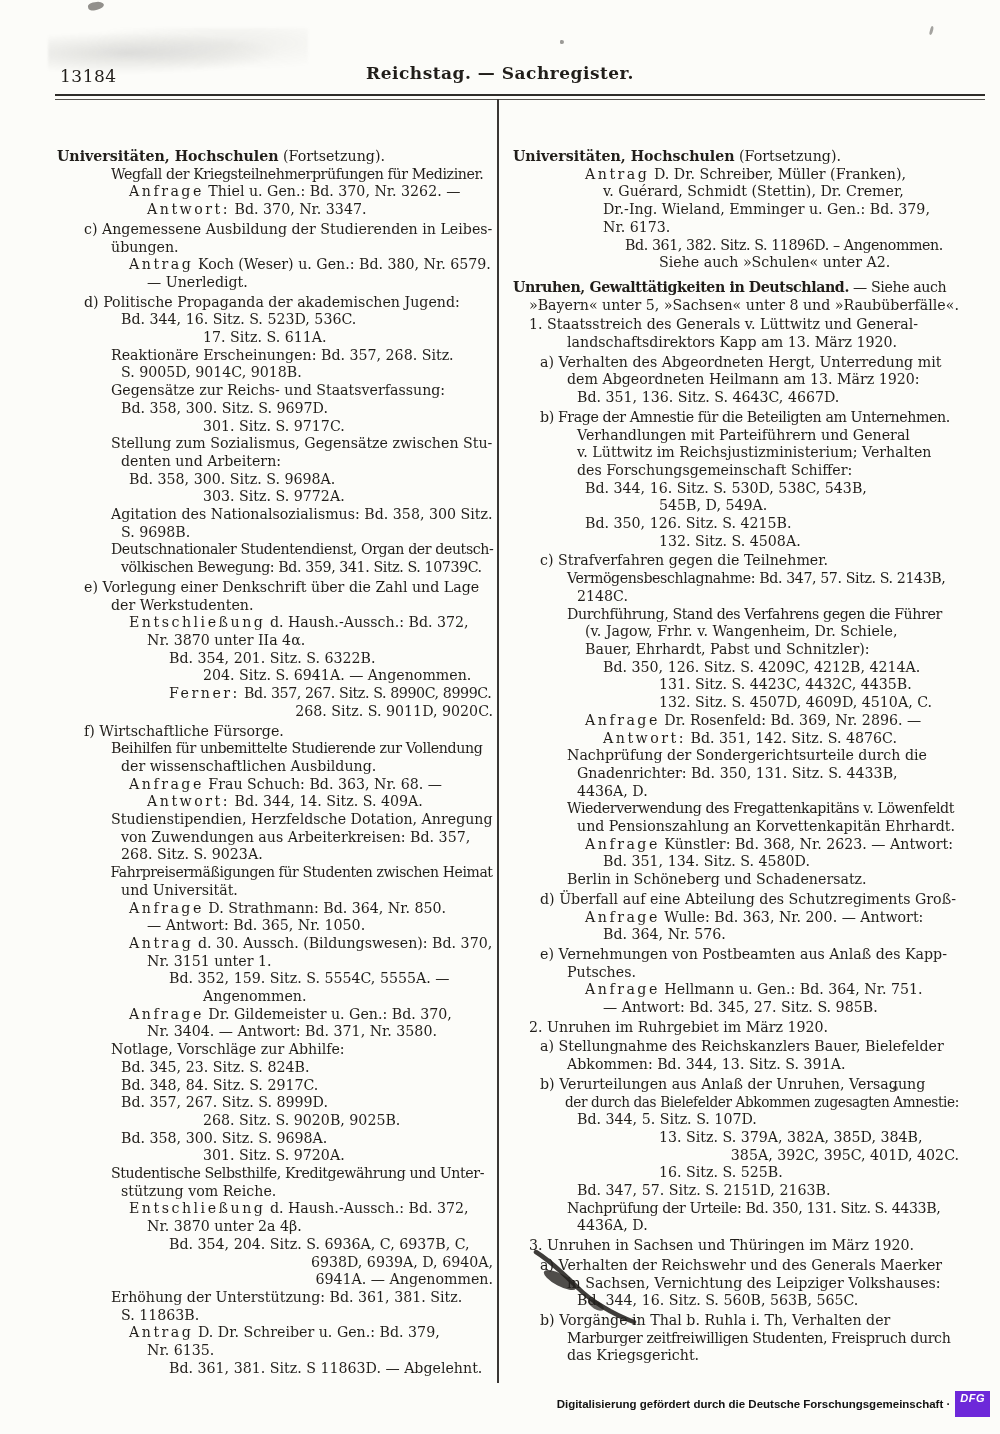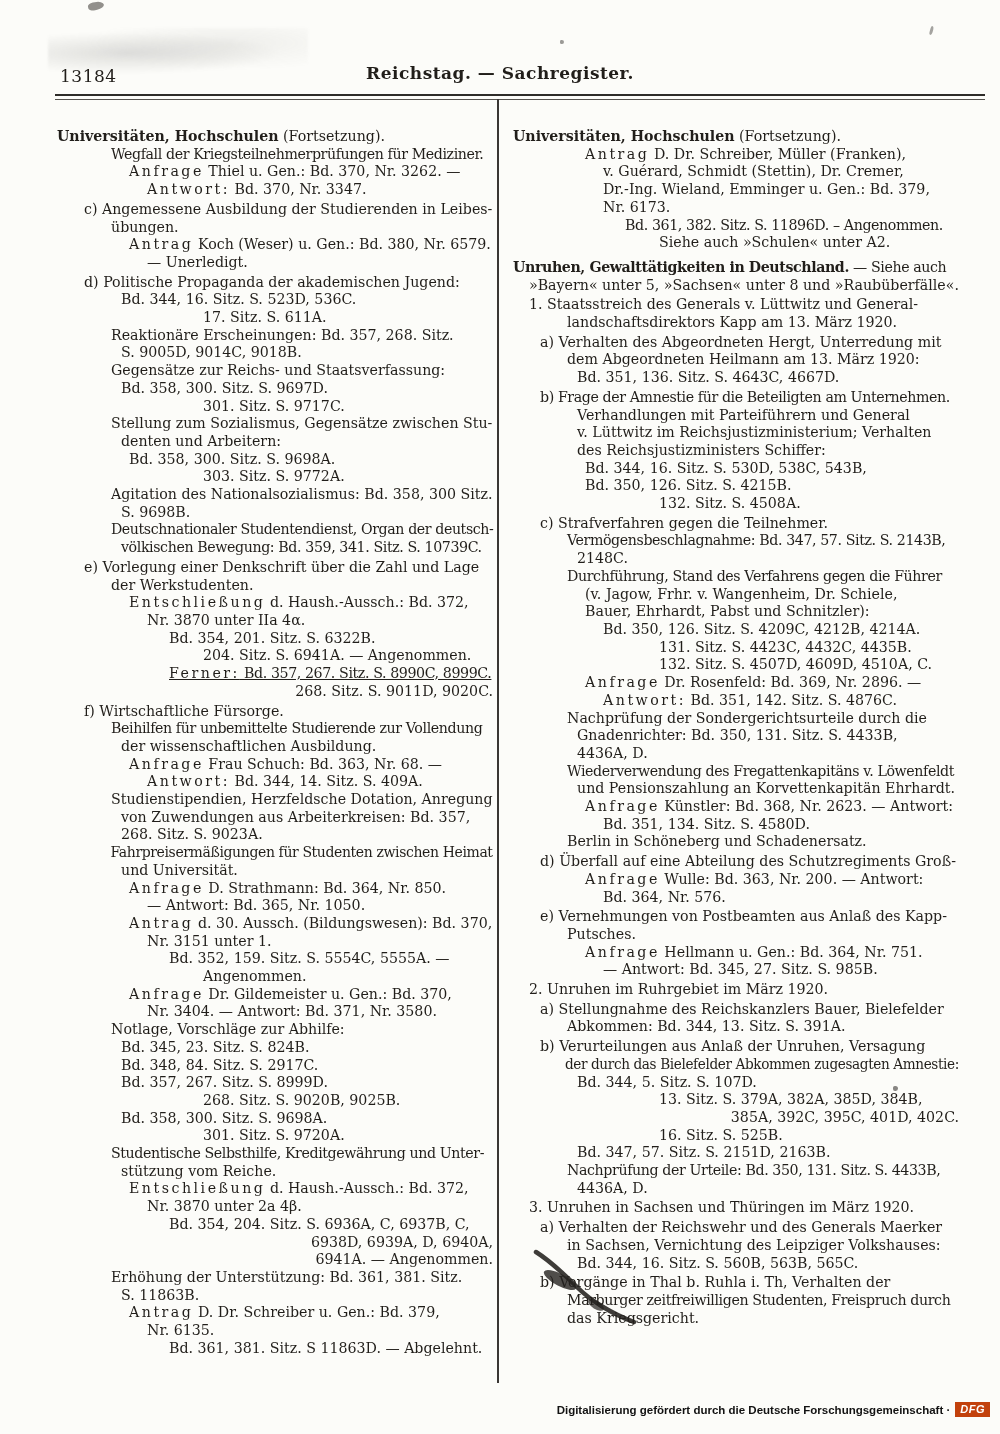--- a/index.html
+++ b/index.html
@@ -18,40 +18,40 @@
 
   
   .pagenum{position:absolute;left:60px;top:66px;font-size:17px;letter-spacing:.5px;}
   .htitle{position:absolute;left:0;top:63px;width:1000px;text-align:center;font-size:17px;
           font-weight:bold;letter-spacing:.5px;}
   .hrule{position:absolute;left:55px;top:94px;width:930px;height:3px;
          border-top:2px solid #2e2c29;border-bottom:1px solid #55524e;}
   .vdivider{position:absolute;left:497px;top:99px;width:2px;height:1284px;background:#3a3734;}
 
   
-  .col{position:absolute;top:128px;font-size:14.2px;line-height:17.7px;}
+  .col{position:absolute;top:148px;font-size:14.2px;line-height:17.7px;}
   .col-left{left:57px;width:436px;}
   .col-right{left:513px;width:446px;}
   .line{white-space:nowrap;}
   .hw{font-weight:bold;}
   .sperr{letter-spacing:2.5px;}
   .gap1{margin-top:7px;}
   .gap2{margin-top:2px;}
   .l0{padding-left:0;} .l1{padding-left:16px;} .l2{padding-left:27px;} .l3{padding-left:54px;}
   .l4{padding-left:64px;} .l5{padding-left:72px;} .l6{padding-left:90px;} .l7{padding-left:112px;}
   .l8{padding-left:146px;} .l9{padding-left:176px;text-align:right;}
 
   
   .ink{position:absolute;left:0;top:0;pointer-events:none;}
 
   
   .footer{position:absolute;right:10px;bottom:17px;display:flex;align-items:center;gap:5px;
           font-family:"Liberation Sans","DejaVu Sans",sans-serif;font-size:11.5px;font-weight:bold;color:#121212;}
-  .dfg{background:#c2410c;color:#ffffff;font-style:italic;font-weight:bold;font-size:11px;
-       padding:1px 5px 2px 5px;line-height:12px;letter-spacing:.5px;}
+  .dfg{background:#6d28d9;color:#ffffff;font-style:italic;font-weight:bold;font-size:11px;
+       padding:1px 5px 13px 5px;line-height:12px;letter-spacing:.5px;}
 </style>
 </head>
 <body>
 
 <div id="page">
   <div class="smudge"></div>
   <div class="speck sp1"></div>
   <div class="speck sp2"></div>
   <div class="speck sp3"></div>
   <div class="speck sp4"></div>
@@ -85,21 +85,21 @@
       <div class="line l3">Agitation des Nationalsozialismus: Bd. 358, 300 Sitz.</div>
       <div class="line l4">S. 9698B.</div>
       <div class="line l3" style="letter-spacing: -0.4px; transform-origin: left top; transform: scaleX(0.997712);">Deutschnationaler Studentendienst, Organ der deutsch-</div>
       <div class="line l4" style="letter-spacing: -0.4px;">völkischen Bewegung: Bd. 359, 341. Sitz. S. 10739C.</div>
       <div class="line l2 gap2">e) Vorlegung einer Denkschrift über die Zahl und Lage</div>
       <div class="line l3">der Werkstudenten.</div>
       <div class="line l5"><span class="sperr">Entschließung</span> d. Haush.-Aussch.: Bd. 372,</div>
       <div class="line l6">Nr. 3870 unter IIa 4α.</div>
       <div class="line l7">Bd. 354, 201. Sitz. S. 6322B.</div>
       <div class="line l8">204. Sitz. S. 6941A. — Angenommen.</div>
-      <div class="line l7" style="letter-spacing: -0.4px; text-decoration: underline;"><span class="sperr">Ferner:</span> Bd. 357, 267. Sitz. S. 8990C, 8999C.</div>
+      <div class="line l7" style="letter-spacing: -0.4px;"><span class="sperr">Ferner:</span> Bd. 357, 267. Sitz. S. 8990C, 8999C.</div>
       <div class="line l9">268. Sitz. S. 9011D, 9020C.</div>
       <div class="line l2 gap2">f) Wirtschaftliche Fürsorge.</div>
       <div class="line l3" style="letter-spacing: -0.4px;">Beihilfen für unbemittelte Studierende zur Vollendung</div>
       <div class="line l4">der wissenschaftlichen Ausbildung.</div>
       <div class="line l5"><span class="sperr">Anfrage</span> Frau Schuch: Bd. 363, Nr. 68. —</div>
       <div class="line l6"><span class="sperr">Antwort:</span> Bd. 344, 14. Sitz. S. 409A.</div>
       <div class="line l3">Studienstipendien, Herzfeldsche Dotation, Anregung</div>
       <div class="line l4">von Zuwendungen aus Arbeiterkreisen: Bd. 357,</div>
       <div class="line l4">268. Sitz. S. 9023A.</div>
       <div class="line l3" style="letter-spacing: -0.4px; transform-origin: left top; transform: scaleX(0.988662);">Fahrpreisermäßigungen für Studenten zwischen Heimat</div>
@@ -143,22 +143,23 @@
       <div class="line l0 gap1" style="letter-spacing: -0.4px;"><span class="hw">Unruhen, Gewalttätigkeiten in Deutschland.</span> — Siehe auch</div>
       <div class="line l1">»Bayern« unter 5, »Sachsen« unter 8 und »Raubüberfälle«.</div>
       <div class="line l1 gap2">1. Staatsstreich des Generals v. Lüttwitz und General-</div>
       <div class="line l3">landschaftsdirektors Kapp am 13. März 1920.</div>
       <div class="line l2 gap2">a) Verhalten des Abgeordneten Hergt, Unterredung mit</div>
       <div class="line l3">dem Abgeordneten Heilmann am 13. März 1920:</div>
       <div class="line l4">Bd. 351, 136. Sitz. S. 4643C, 4667D.</div>
       <div class="line l2 gap2" style="letter-spacing: -0.4px;">b) Frage der Amnestie für die Beteiligten am Unternehmen.</div>
       <div class="line l4">Verhandlungen mit Parteiführern und General</div>
       <div class="line l4">v. Lüttwitz im Reichsjustizministerium; Verhalten</div>
-      <div class="line l4">des Reichsjustizministers Schiffer:</div>
+      <div class="line l4">des Forschungsgemeinschaft Schiffer:</div>
       <div class="line l5">Bd. 344, 16. Sitz. S. 530D, 538C, 543B,</div>
+      <div class="line l8">545B, D, 549A.</div>
       <div class="line l5">Bd. 350, 126. Sitz. S. 4215B.</div>
       <div class="line l8">132. Sitz. S. 4508A.</div>
       <div class="line l2 gap2">c) Strafverfahren gegen die Teilnehmer.</div>
       <div class="line l3" style="letter-spacing: -0.4px;">Vermögensbeschlagnahme: Bd. 347, 57. Sitz. S. 2143B,</div>
       <div class="line l4">2148C.</div>
       <div class="line l3" style="letter-spacing: -0.4px;">Durchführung, Stand des Verfahrens gegen die Führer</div>
       <div class="line l5">(v. Jagow, Frhr. v. Wangenheim, Dr. Schiele,</div>
       <div class="line l5">Bauer, Ehrhardt, Pabst und Schnitzler):</div>
       <div class="line l6">Bd. 350, 126. Sitz. S. 4209C, 4212B, 4214A.</div>
       <div class="line l8">131. Sitz. S. 4423C, 4432C, 4435B.</div>

